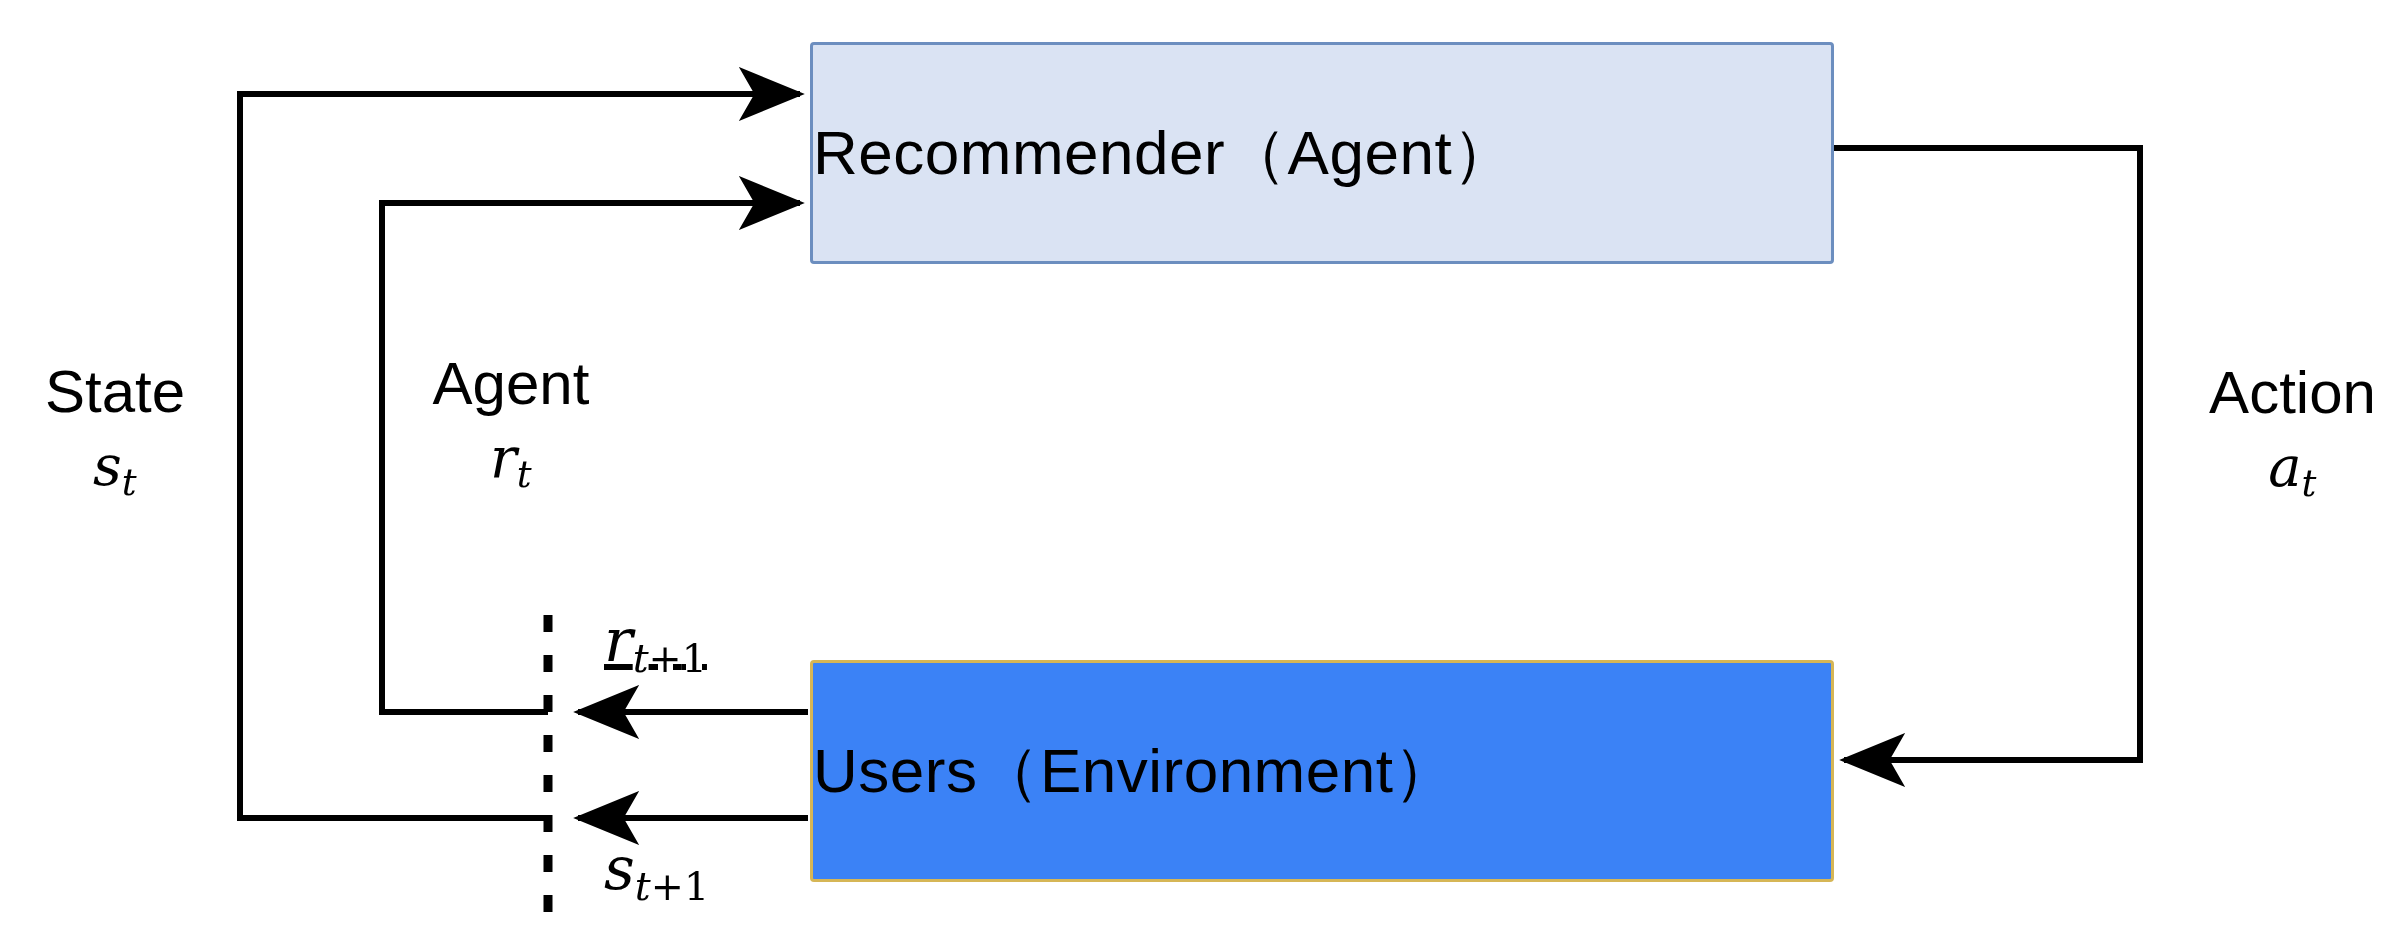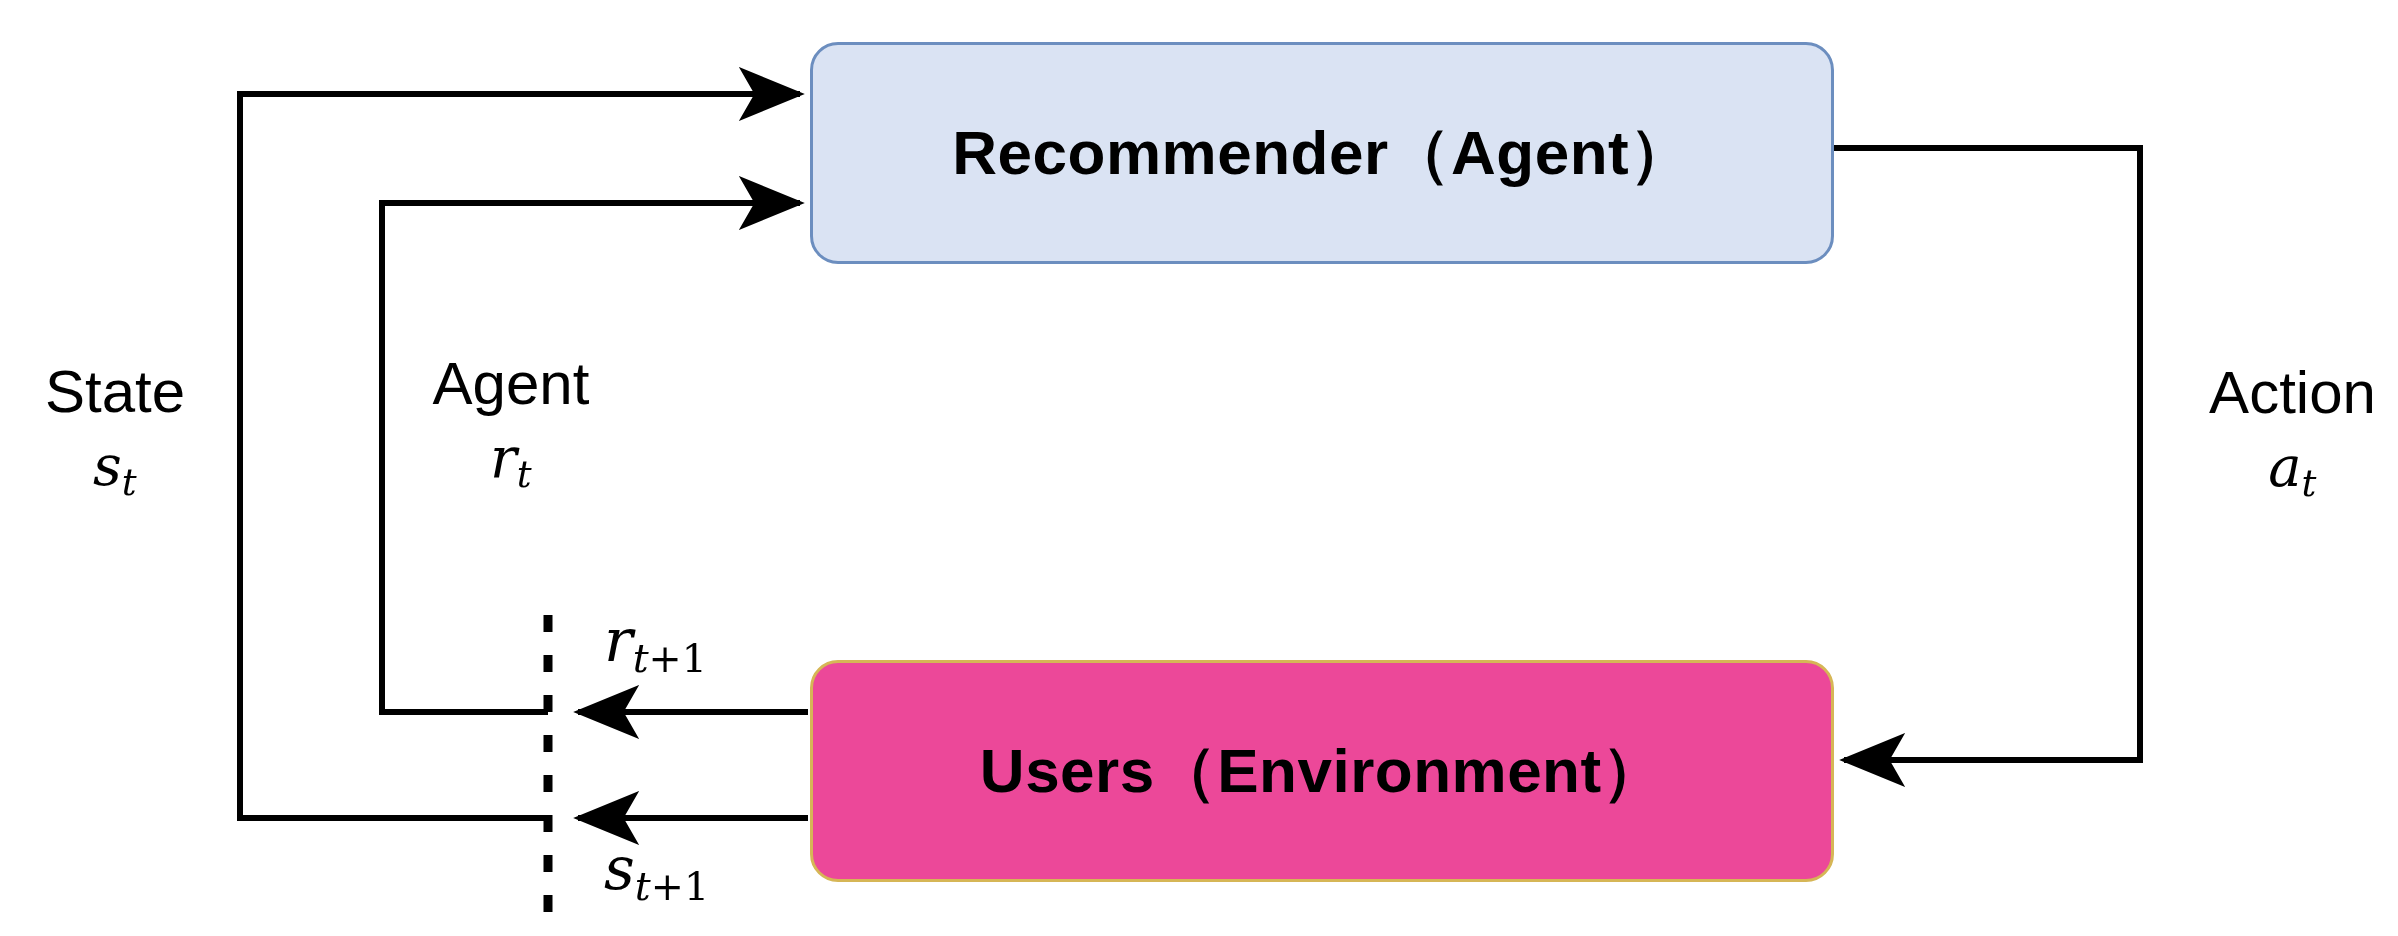--- a/index.html
+++ b/index.html
@@ -20,25 +20,23 @@
   #diagram-svg {
     position: absolute;
     left: 0;
     top: 0;
     width: 2398px;
     height: 936px;
   }
   .node-box {
     position: absolute;
     box-sizing: border-box;
-    border-radius: 28px;
+    border-radius: 4px;
     display: flex;
     align-items: center;
-    justify-content: center;
-    font-weight: bold;
   }
   .node-label {
     font-family: "Liberation Sans", sans-serif;
     font-size: 62px;
     color: #000000;
     letter-spacing: 0.5px;
     white-space: nowrap;
     line-height: 1;
   }
   #agent-box {
@@ -47,21 +45,21 @@
     width: 1024px;
     height: 222px;
     background: #dae3f3;
     border: 3px solid #6c8ebf;
   }
   #environment-box {
     left: 810px;
     top: 660px;
     width: 1024px;
     height: 222px;
-    background: #ec4899;
+    background: #3b82f6;
     border: 3px solid #d6b656;
   }
   .edge-label {
     position: absolute;
     color: #000000;
     white-space: nowrap;
     line-height: 1.05;
     text-align: center;
   }
   .edge-word {
@@ -108,20 +106,21 @@
   }
   #action-label {
     left: 2190px;
     top: 361px;
     width: 205px;
   }
   #reward-next-label {
     position: absolute;
     left: 604px;
     top: 610px;
+    text-decoration: underline;
   }
   #state-next-label {
     position: absolute;
     left: 604px;
     top: 838px;
   }
 </style>
 </head>
 <body>
 

